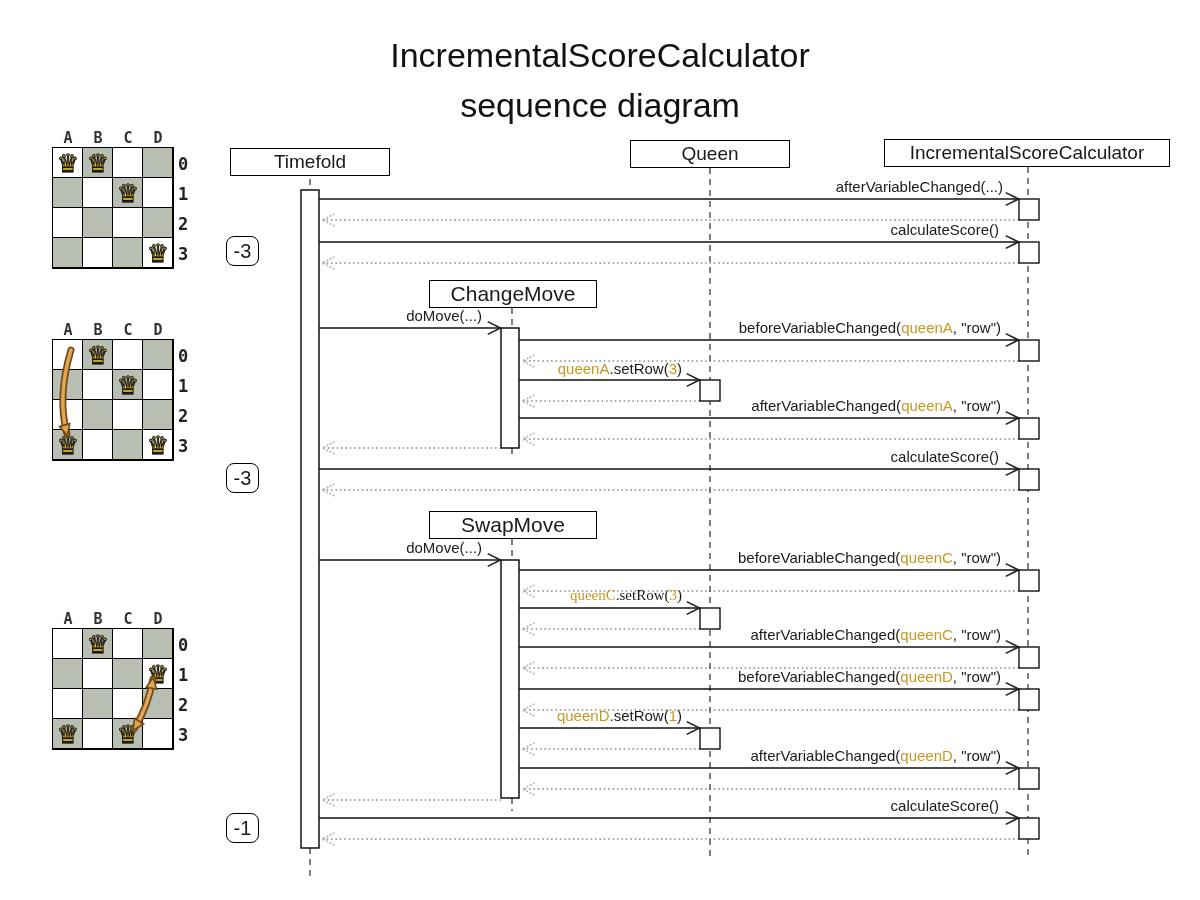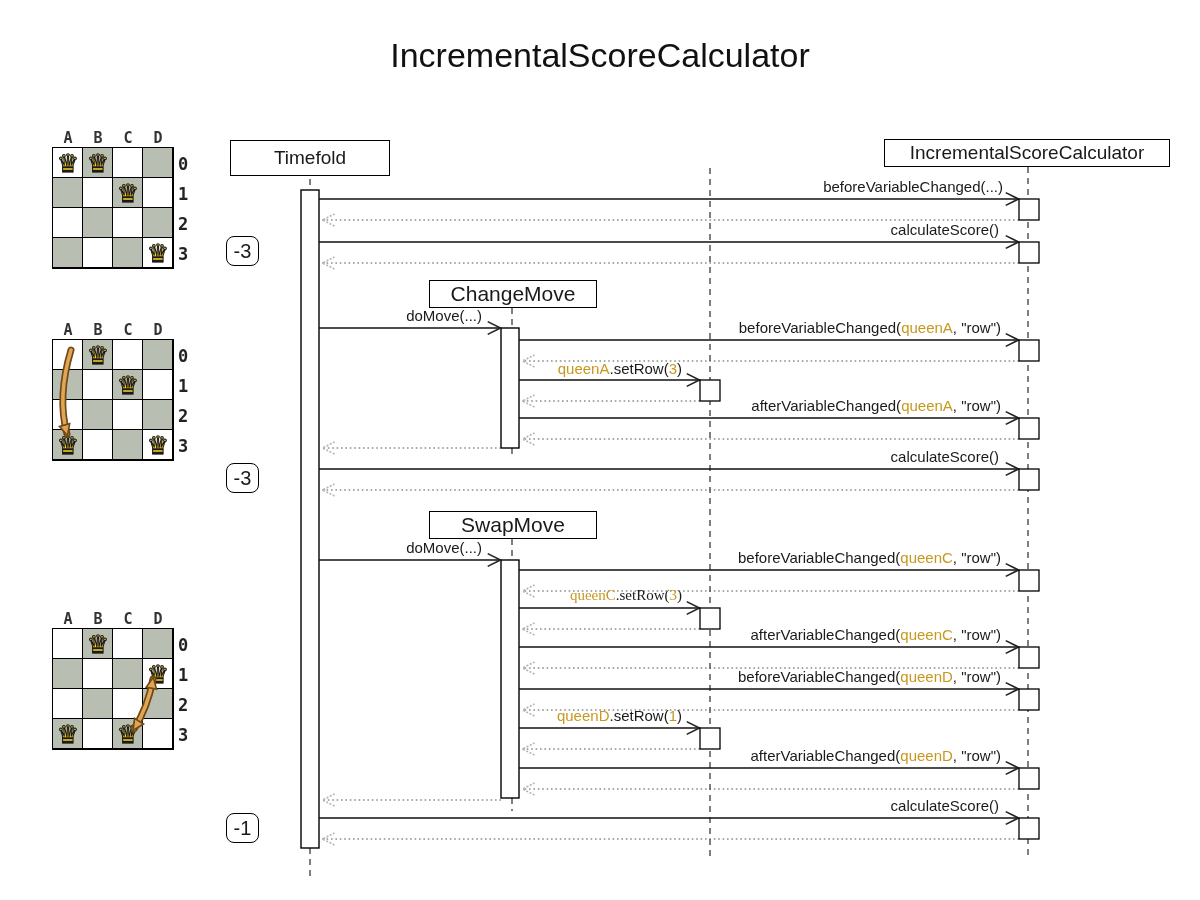--- a/index.html
+++ b/index.html
@@ -37,20 +37,21 @@
   .mv-outline{fill:none;stroke:#6e4a16;stroke-width:7;stroke-linecap:round;}
   .mv-fill{fill:none;stroke:#e2a455;stroke-width:3.6;stroke-linecap:round;}
 </style>
 </head>
 <body>
 
 <div id="root" style="--accent: #c7981e; --board-dark: #b9beb3;">
 
   <div class="title">
     <div>IncrementalScoreCalculator</div>
+    <div>sequence diagram</div>
   </div>
 
   <svg id="seq-svg" width="1200" height="900">
     <defs>
       <marker id="mArrow" viewBox="0 0 16 16" refX="14.5" refY="8" markerWidth="17" markerHeight="17" markerUnits="userSpaceOnUse" orient="auto">
         <path d="M2,2 L14,8 L2,14" fill="none" stroke="#222" stroke-width="1.5"></path>
       </marker>
       <marker id="mRet" viewBox="0 0 16 16" refX="14.5" refY="8" markerWidth="16" markerHeight="16" markerUnits="userSpaceOnUse" orient="auto">
         <path d="M2,2 L14,8 L2,14" fill="none" stroke="#b3b3b3" stroke-width="1.6" stroke-dasharray="2 1.6"></path>
       </marker>
@@ -117,22 +118,25 @@
         <rect x="1019" y="570" width="20" height="21" class="actbox"></rect>
         <rect x="700" y="608" width="20" height="21" class="actbox"></rect>
         <rect x="1019" y="647" width="20" height="21" class="actbox"></rect>
         <rect x="1019" y="689" width="20" height="21" class="actbox"></rect>
         <rect x="700" y="728" width="20" height="21" class="actbox"></rect>
         <rect x="1019" y="768" width="20" height="21" class="actbox"></rect>
         <rect x="1019" y="818" width="20" height="21" class="actbox"></rect>
       </g>
   </svg>
 
-  <div class="llbox" style="left:230px;top:140px;width:160px;height:36px">
+  <div class="llbox" style="left:230px;top:148px;width:160px;height:28px">
     <span>Timefold</span>
+  </div>
+  <div class="llbox" style="left:630px;top:140px;width:160px;height:28px">
+    <span>Queen</span>
   </div>
   <div class="llbox" style="left:884px;top:139px;width:286px;height:28px">
     <span>IncrementalScoreCalculator</span>
   </div>
 
   <div class="movebox" style="left:429px;top:511px;width:168px;height:28px">
     <span>SwapMove</span>
   </div>
   <div class="movebox" style="left:429px;top:280px;width:168px;height:28px">
     <span>ChangeMove</span>
@@ -247,21 +251,21 @@
         <div class="queen" style="left: 0px; top: 90px;">♛</div>
         <div class="queen" style="left: 60px; top: 90px;">♛</div>
         <svg width="121" height="121" class="move-arrow">
           <path d="M 100 50 C 96 72 90 86 81 100" class="mv-outline"></path>
           <path d="M 100 50 C 96 72 90 86 81 100" class="mv-fill" marker-end="url(#mOr)" marker-start="url(#mOr)"></path>
         </svg>
       </div>
     </div>
 
   <div id="labels">
-      <div class="msg-label" style="right: 197px; top: 178px;"><span>beforeVariableChanged(...)</span></div>
+      <div class="msg-label" style="right: 197px; top: 178px;"><span>afterVariableChanged(...)</span></div>
       <div class="msg-label" style="right: 201px; top: 221px;"><span>calculateScore()</span></div>
       <div class="msg-label" style="right: 718px; top: 307px;"><span>doMove(...)</span></div>
       <div class="msg-label" style="right: 199px; top: 319px;"><span>beforeVariableChanged(</span><span class="o">queenA</span><span>, "row")</span></div>
       <div class="msg-label" style="right: 518px; top: 360px;"><span class="o">queenA</span><span>.setRow(</span><span class="o">3</span><span>)</span></div>
       <div class="msg-label" style="right: 199px; top: 397px;"><span>afterVariableChanged(</span><span class="o">queenA</span><span>, "row")</span></div>
       <div class="msg-label" style="right: 201px; top: 448px;"><span>calculateScore()</span></div>
       <div class="msg-label" style="right: 718px; top: 539px;"><span>doMove(...)</span></div>
       <div class="msg-label" style="right: 199px; top: 549px;"><span>beforeVariableChanged(</span><span class="o">queenC</span><span>, "row")</span></div>
       <div class="msg-label" style="right: 518px; top: 587px; font-family: Liberation Serif, serif;"><span class="o">queenC</span><span>.setRow(</span><span class="o">3</span><span>)</span></div>
       <div class="msg-label" style="right: 199px; top: 626px;"><span>afterVariableChanged(</span><span class="o">queenC</span><span>, "row")</span></div>

